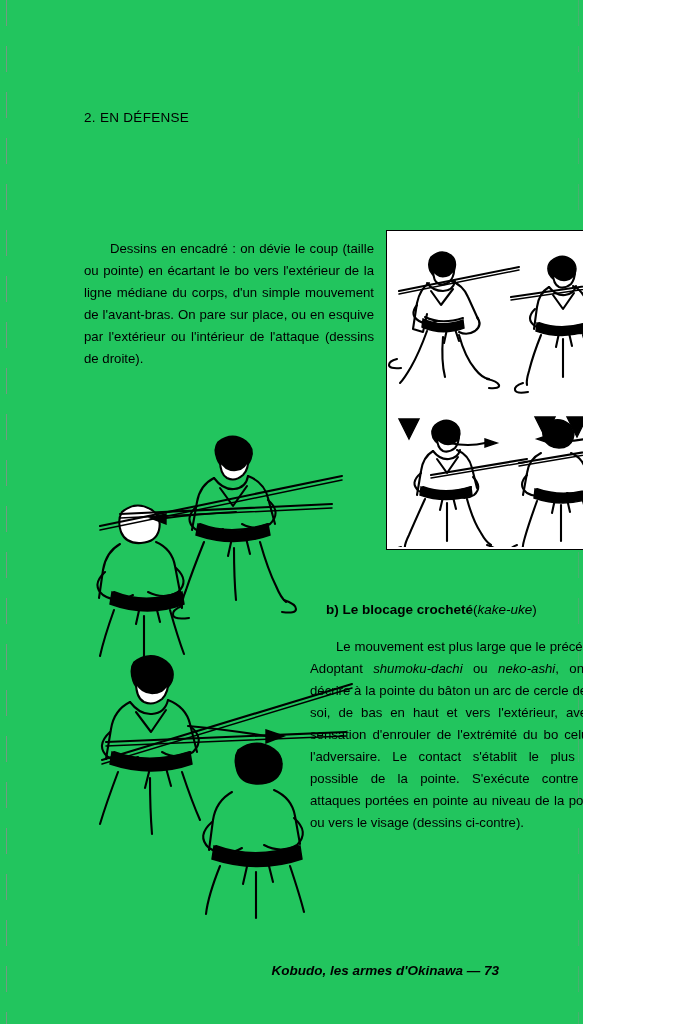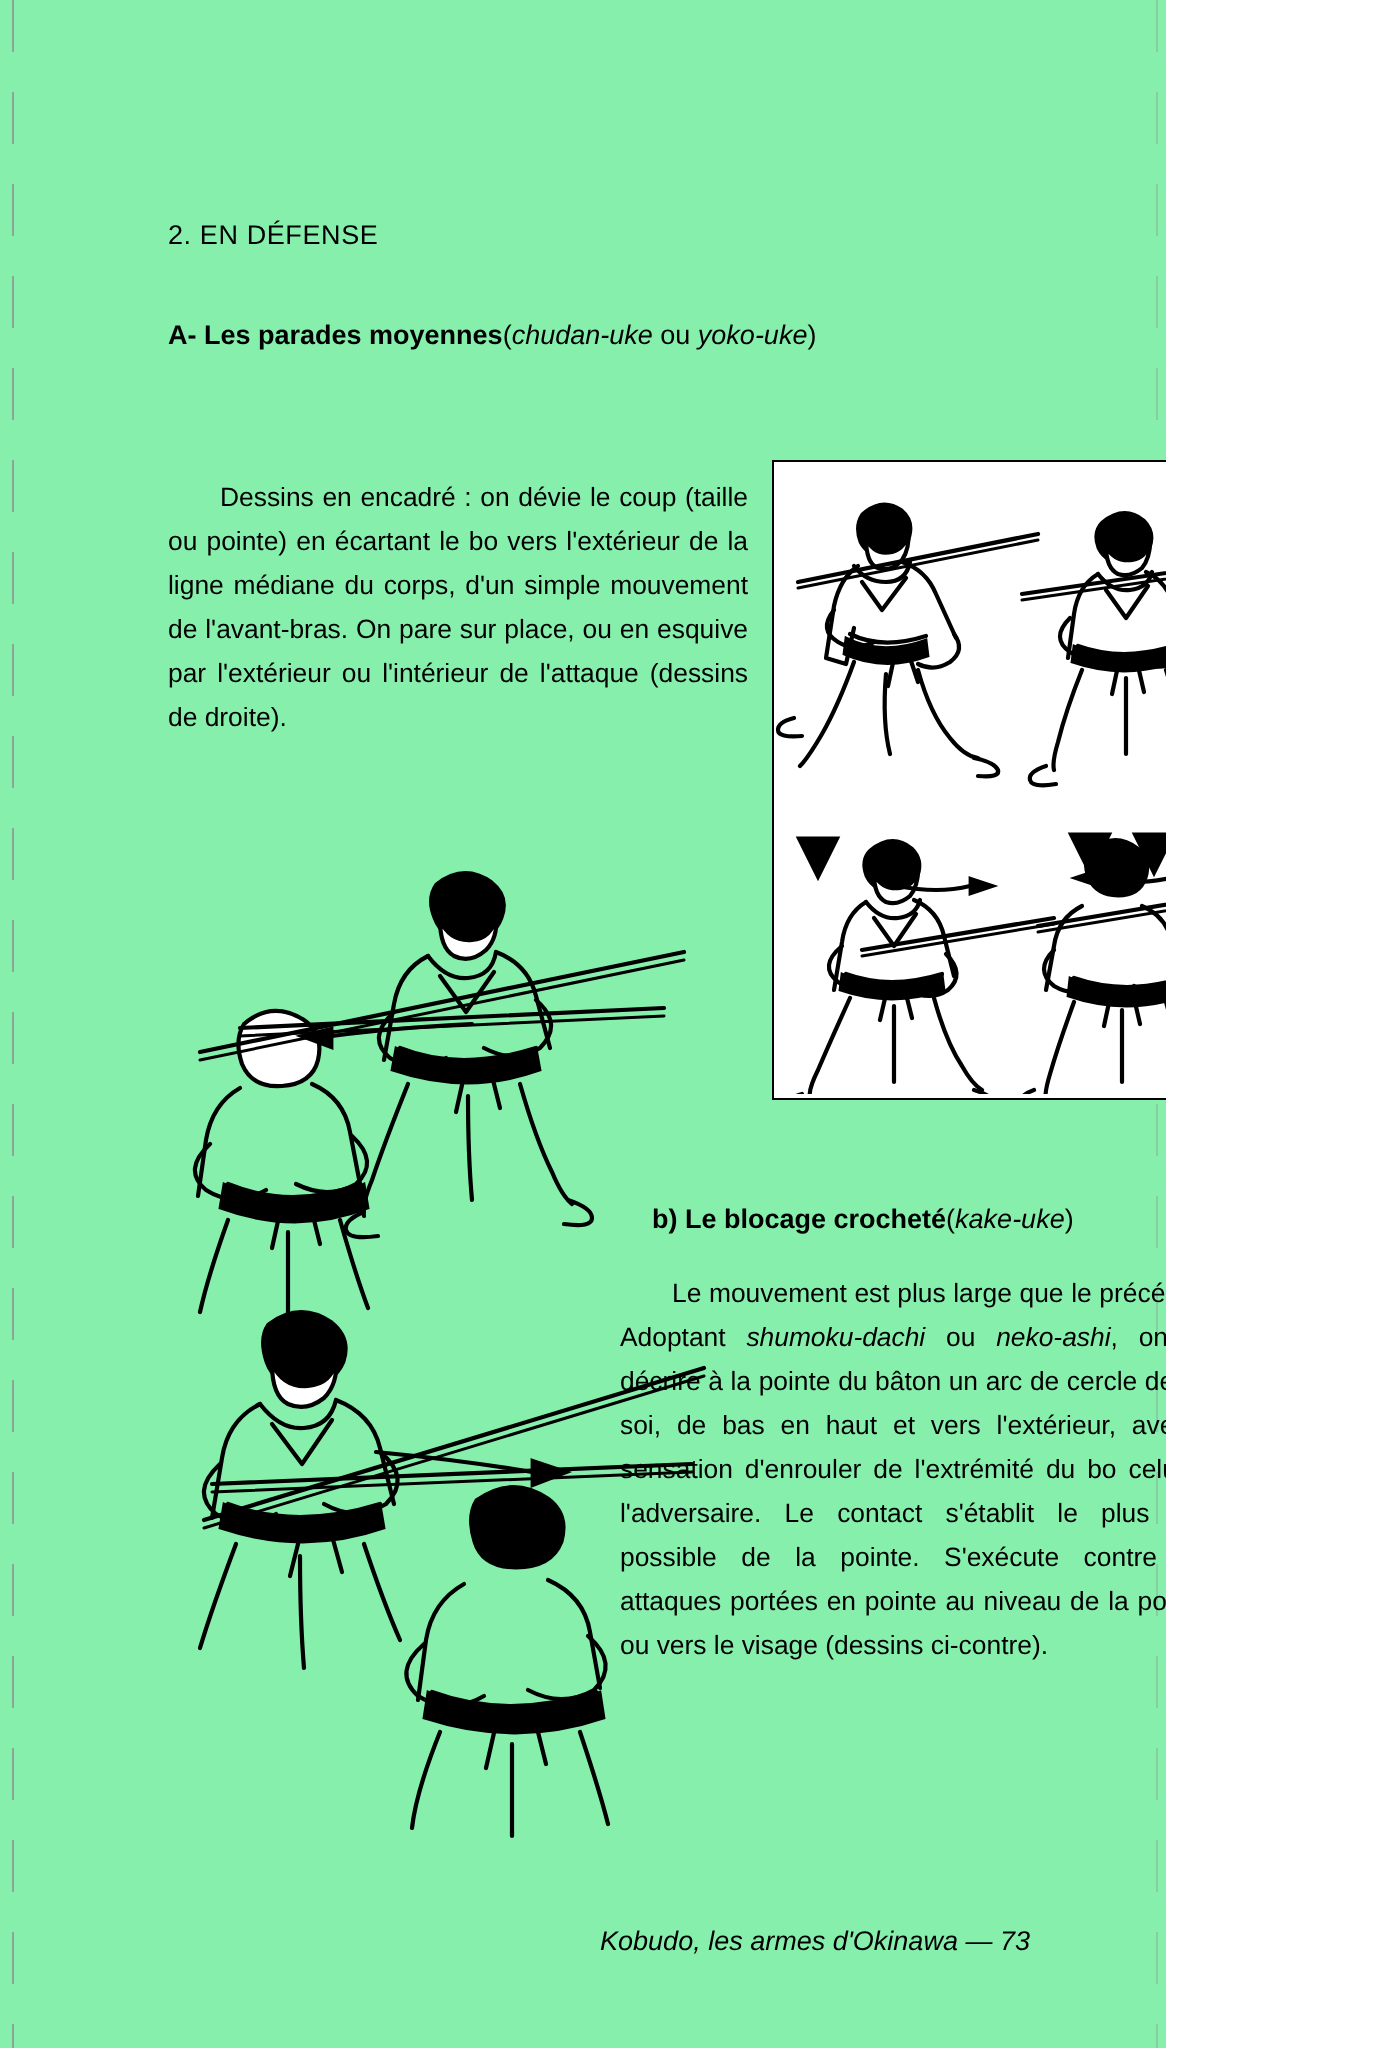--- a/index.html
+++ b/index.html
@@ -4,21 +4,21 @@
 <style>
   html, body {
     margin: 0;
     padding: 0;
     background: #ffffff;
   }
   .page {
     position: relative;
     width: 583px;
     height: 1024px;
-    background: #86efac;
+    background: #22c55e;
     font-family: "Liberation Sans", sans-serif;
     color: #000000;
     overflow: hidden;
   }
 
   
   .scan-edge {
     position: absolute;
     left: 6px;
     top: 0;
@@ -100,25 +100,25 @@
   #para-kake {
     position: absolute;
     left: 310px;
     top: 636px;
     width: 302px;
   }
   #para-kake i { font-style: italic; }
 
   .footer {
     position: absolute;
-    right: 68px;
+    right: 84px;
     bottom: 46px;
     font-size: 13.5px;
     font-style: italic;
-    font-weight: normal;
+    font-weight: bold;
   }
   .footer .pageno { font-style: italic; }
 
   
   .art { position: absolute; }
   #art-left-1 { left: 96px; top: 430px; width: 260px; height: 230px; }
   #art-left-2 { left: 96px; top: 650px; width: 270px; height: 270px; }
 
   svg { display: block; }
   .ink { fill: none; stroke: #000; stroke-width: 2.1; stroke-linecap: round; stroke-linejoin: round; }
@@ -129,23 +129,20 @@
 </head>
 <body>
 
 <div class="page">
 
   <div class="scan-edge"></div>
   <div class="scan-edge scan-edge-right"></div>
 
   <div class="section-title">2. EN DÉFENSE</div>
 
-  <div class="heading-a">
-    <b>A- Les parades moyennes</b><span>(</span><i>chudan-uke</i><span> ou </span><i>yoko-uke</i><span>)</span>
-  </div>
 
 
   <div class="para" id="para-soto">
     <span class="indent"></span><span>Dessins en encadré : on dévie le coup (taille ou pointe) en écartant le bo vers l'extérieur de la ligne médiane du corps, d'un simple mouvement de l'avant-bras. On pare sur place, ou en esquive par l'extérieur ou l'intérieur de l'attaque (dessins de droite).</span>
   </div>
 
   <div class="fig-box">
     <svg width="222" height="316" viewBox="0 0 222 316">
 
       <g>

